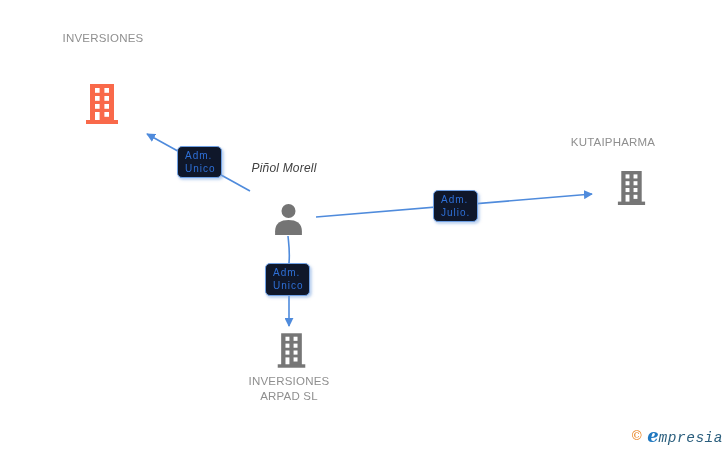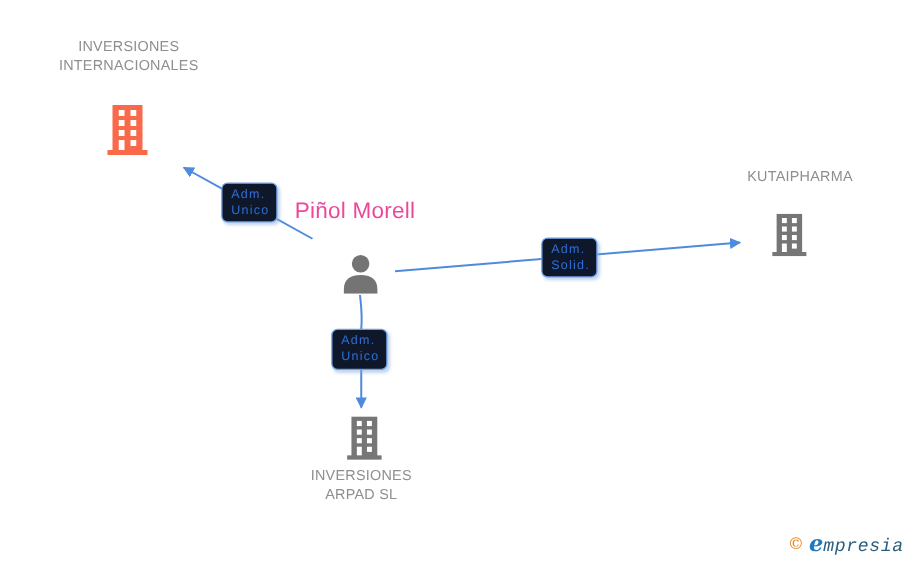--- a/index.html
+++ b/index.html
@@ -9,21 +9,21 @@
   }
   .connectors{position:absolute;left:0;top:0;}
   .abs{position:absolute;}
   
   .company-label{position:absolute;text-align:center;}
   .company-label .tline{
     font-weight:normal;font-size:11.5px;line-height:15px;color:#8F8F8F;letter-spacing:.2px;
   }
   .person-label{position:absolute;text-align:center;}
   .person-label .tline{
-    font-weight:normal;font-size:18px;line-height:14.5px;color:#ec4899;letter-spacing:.2px;
+    font-weight:normal;font-size:12px;line-height:14.5px;color:#404040;letter-spacing:.2px;font-style:italic;
   }
   
   .edge-box{
     position:absolute;box-sizing:border-box;background:#0f172a;
     border:1.5px solid #6FA0E4;border-radius:5px;
     box-shadow:1.5px 2px 2.5px rgba(130,170,225,.5);
     padding:2px 3px 2px 7px;
   }
   .edge-box .bline{
     font-size:10px;line-height:13px;color:#2E6FD6;letter-spacing:1px;white-space:nowrap;
@@ -49,40 +49,39 @@
         <path d="M0,0 L10,5 L0,10 z" fill="#4F8BDC"></path>
       </marker>
     </defs>
     <path d="M250,191 L147,134" stroke="#4F8BDC" stroke-width="1.6" fill="none" marker-end="url(#arrow)"></path>
     <path d="M316,217 L592,194" stroke="#4F8BDC" stroke-width="1.6" fill="none" marker-end="url(#arrow)"></path>
     <path d="M288,236 C289,246 290,252 289,263 L289,326" stroke="#4F8BDC" stroke-width="1.6" fill="none" marker-end="url(#arrow)"></path>
   </svg>
 
   <div class="company-label abs" style="left:33px;top:31px;width:140px;">
     <div class="tline">INVERSIONES</div>
-    <div class="tline">INTERNACIONALES</div>
   </div>
   <svg class="icon" style="left:84px;top:84px;" width="36" height="40" viewBox="0 0 36 40">
     <g fill="#F9694A">
       <rect x="6" y="0" width="24" height="37"></rect>
       <rect x="2" y="36" width="32" height="4"></rect>
     </g>
     <g fill="#ffffff">
       <rect x="11" y="4" width="4.6" height="4.8"></rect>
         <rect x="20.4" y="4" width="4.6" height="4.8"></rect>
       <rect x="11" y="12" width="4.6" height="4.8"></rect>
         <rect x="20.4" y="12" width="4.6" height="4.8"></rect>
       <rect x="11" y="20" width="4.6" height="4.8"></rect>
         <rect x="20.4" y="20" width="4.6" height="4.8"></rect>
       <rect x="11" y="28" width="4.6" height="8"></rect>
         <rect x="20.4" y="28" width="4.6" height="4.8"></rect>
     </g>
   </svg>
 
-  <div class="company-label abs" style="left:567px;top:135px;width:146px;">
+  <div class="company-label abs" style="left:540px;top:135px;width:146px;">
     <div class="tline">KUTAIPHARMA</div>
   </div>
   <svg class="icon" style="left:616px;top:171px;" width="31" height="34" viewBox="0 0 36 40">
     <g fill="#767676">
       <rect x="6" y="0" width="24" height="37"></rect>
       <rect x="2" y="36" width="32" height="4"></rect>
     </g>
     <g fill="#ffffff">
       <rect x="11" y="4" width="4.6" height="4.8"></rect>
         <rect x="20.4" y="4" width="4.6" height="4.8"></rect>
@@ -125,21 +124,21 @@
     <div class="tline">INVERSIONES</div>
     <div class="tline">ARPAD SL</div>
   </div>
 
   <div class="edge-box" style="left:177px;top:146px;width:45px;height:32px;">
     <div class="bline">Adm.</div>
     <div class="bline">Unico</div>
   </div>
   <div class="edge-box" style="left:433px;top:190px;width:45px;height:32px;">
     <div class="bline">Adm.</div>
-    <div class="bline">Solid.</div>
+    <div class="bline">Julio.</div>
   </div>
   <div class="edge-box" style="left:265px;top:263px;width:45px;height:33px;">
     <div class="bline">Adm.</div>
     <div class="bline">Unico</div>
   </div>
 
   <div class="brand">
     <span class="copy">©</span><span class="brand-e">e</span><span class="brand-rest">mpresia</span>
   </div>
 

